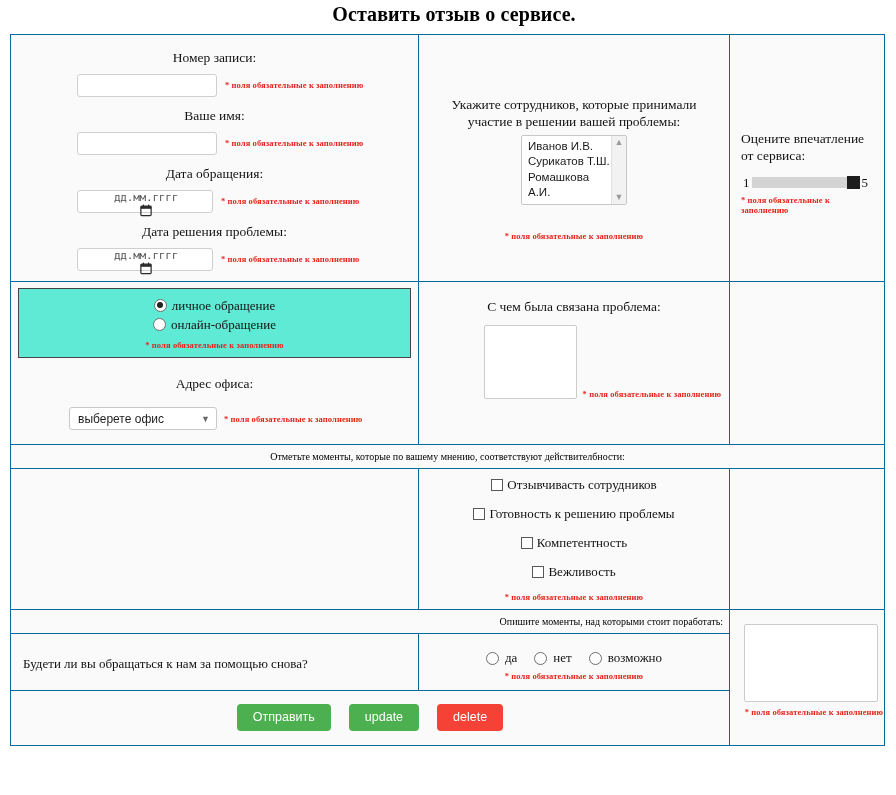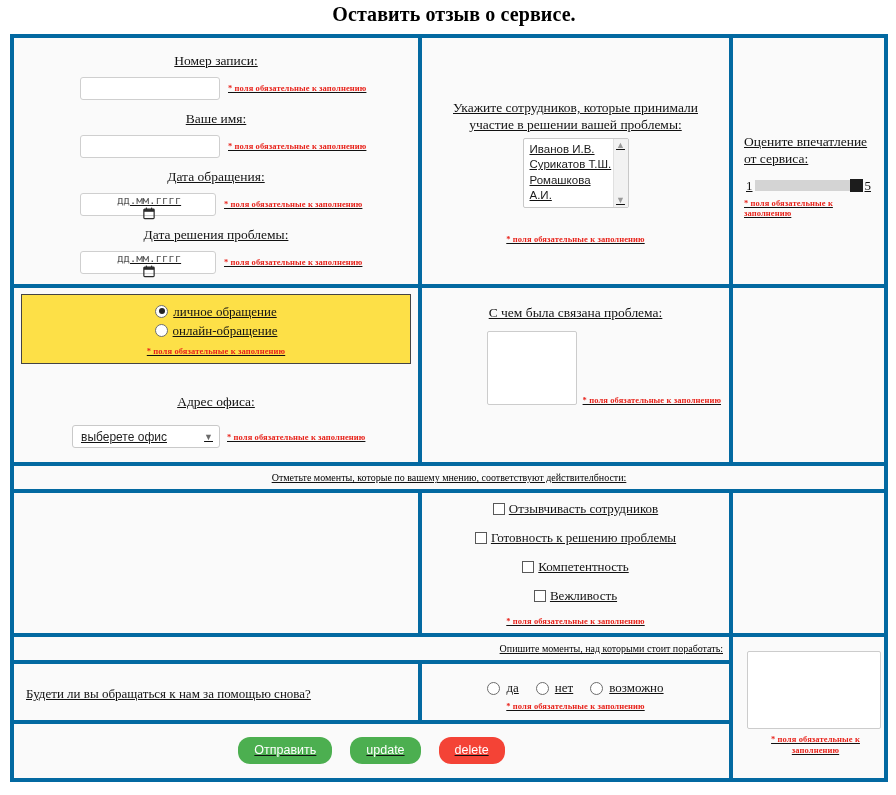--- a/index.html
+++ b/index.html
@@ -28,25 +28,24 @@
     letter-spacing: 0.1px;
   }
 
   table.form-table {
     border-collapse: collapse;
     width: 874px;
     margin: 0 10px 0 10px;
     table-layout: fixed;
   }
   table.form-table td {
-    border: 4px solid #0369a1;
+    border: 1px solid #0369a1;
     background: #fafafa;
     vertical-align: top;
     padding: 0;
-    text-decoration: underline;
   }
 
   .col-a { width: 408px; }
   .col-b { width: 311px; }
   .col-c { width: 155px; }
 
   .cell-pad { padding: 6px 8px 8px 8px; }
 
   
   .fld-label {
@@ -172,23 +171,23 @@
     right: 0;
     top: -1px;
     width: 13px;
     height: 13px;
     background: #1c1c1c;
   }
 
   
   .radio-box {
     border: 1px solid #444444;
-    margin: 6px 7px 12px 7px;
+    margin: 6px 7px 0 7px;
     padding: 7px 0 5px 0;
-    background: #fde047;
+    background: #5eead4;
   }
   .radio-line {
     display: flex;
     justify-content: center;
     align-items: center;
     gap: 5px;
     font-size: 13px;
     line-height: 19px;
     color: #111;
   }
@@ -296,21 +295,21 @@
   
   .btn-row {
     display: flex;
     justify-content: center;
     align-items: center;
     gap: 18px;
     padding: 13px 0 14px 0;
   }
   button.btn {
     border: none;
-    border-radius: 12px;
+    border-radius: 4px;
     color: #ffffff;
     font-family: "Liberation Sans", "DejaVu Sans", sans-serif;
     font-size: 12.5px;
     padding: 7px 16px;
     cursor: pointer;
     line-height: 1;
   }
   button.btn.green { background: #4caf50; }
   button.btn.red   { background: #f44336; }
 

